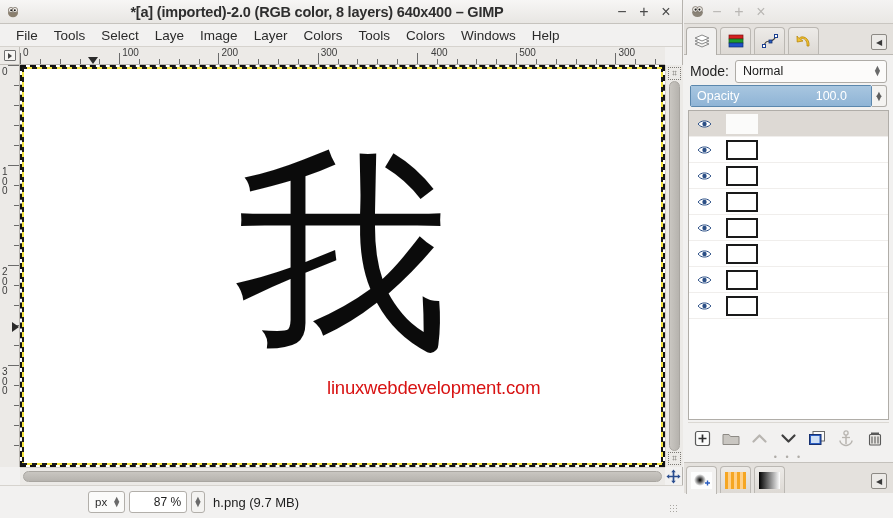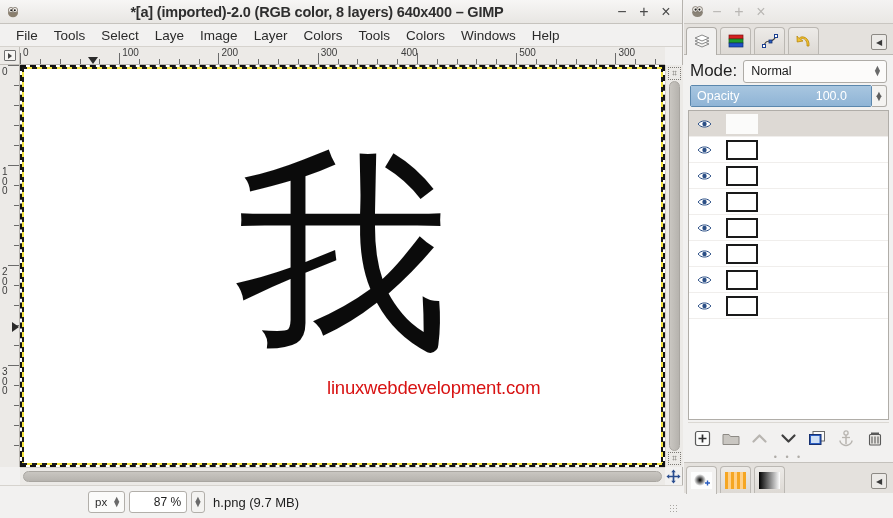--- a/index.html
+++ b/index.html
@@ -249,21 +249,21 @@
     width: 16px; height: 16px; border: 1px solid #8c8984; border-radius: 2px;
     background: #eceae7;
     display: flex; align-items: center; justify-content: center;
     font-size: 8px; color: #3a3a3a;
   }
 
   .mode-row {
     display: flex; align-items: center; height: 28px;
     padding: 0 6px; gap: 6px; margin-top: 2px;
   }
-  .mode-label { font-size: 17px; color: #1f1f1f; }
+  .mode-label { font-size: 14px; color: #1f1f1f; }
   .mode-combo {
     flex: 1; height: 23px; background: #fcfbfa;
     border: 1px solid #aeaba6; border-radius: 3px;
     display: flex; align-items: center; justify-content: space-between;
     padding: 0 4px 0 7px; font-size: 12.5px; color: #1a1a1a;
   }
   .opacity-row { padding: 0 6px; display: flex; align-items: center; }
   .opacity-bar {
     flex: 1; height: 22px; position: relative;
     border: 1px solid #5b87ad; border-radius: 2px;
@@ -412,21 +412,21 @@
       <div class="hruler" id="hruler">
           <div class="tick" style="left: 0px; top: 6px; width: 1px; height: 12px;"></div>
           <div class="hlabel" style="left: 2px;">0</div>
           <div class="tick" style="left: 99.2308px; top: 6px; width: 1px; height: 12px;"></div>
           <div class="hlabel" style="left: 101.231px;">100</div>
           <div class="tick" style="left: 198.462px; top: 6px; width: 1px; height: 12px;"></div>
           <div class="hlabel" style="left: 200.462px;">200</div>
           <div class="tick" style="left: 297.692px; top: 6px; width: 1px; height: 12px;"></div>
           <div class="hlabel" style="left: 299.692px;">300</div>
           <div class="tick" style="left: 396.923px; top: 6px; width: 1px; height: 12px;"></div>
-          <div class="hlabel" style="left: 380px;">400</div>
+          <div class="hlabel" style="left: 410px;">400</div>
           <div class="tick" style="left: 496.154px; top: 6px; width: 1px; height: 12px;"></div>
           <div class="hlabel" style="left: 498.154px;">500</div>
           <div class="tick" style="left: 595.385px; top: 6px; width: 1px; height: 12px;"></div>
           <div class="hlabel" style="left: 597.385px;">300</div>
           <div class="tick" style="left: 19.8462px; top: 12px; width: 1px; height: 6px;"></div>
           <div class="tick" style="left: 39.6923px; top: 12px; width: 1px; height: 6px;"></div>
           <div class="tick" style="left: 59.5385px; top: 12px; width: 1px; height: 6px;"></div>
           <div class="tick" style="left: 79.3846px; top: 12px; width: 1px; height: 6px;"></div>
           <div class="tick" style="left: 119.077px; top: 12px; width: 1px; height: 6px;"></div>
           <div class="tick" style="left: 138.923px; top: 12px; width: 1px; height: 6px;"></div>

